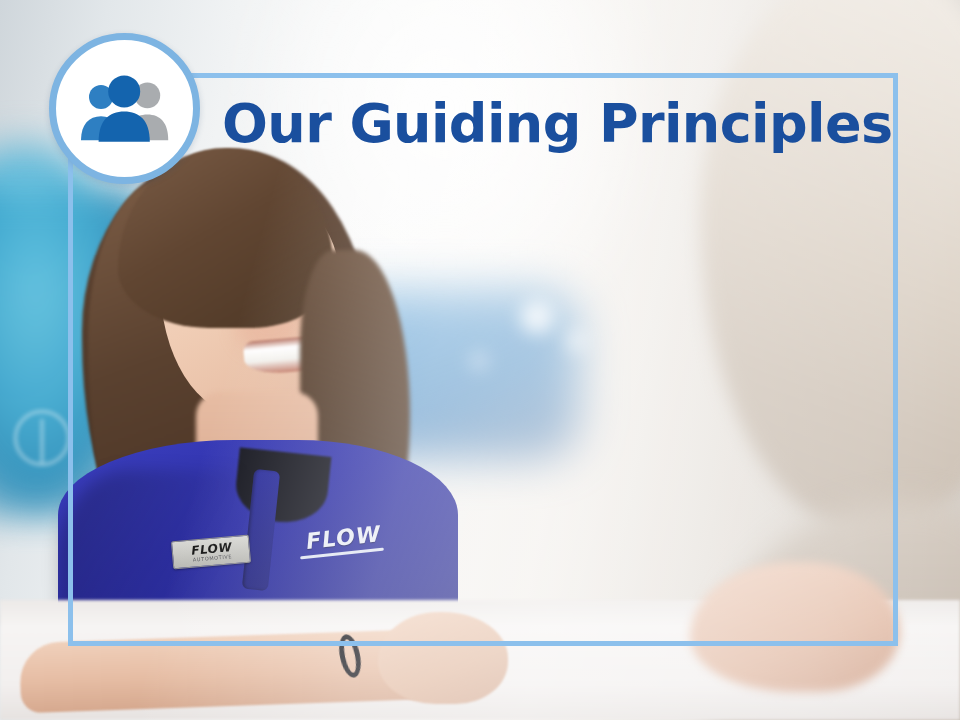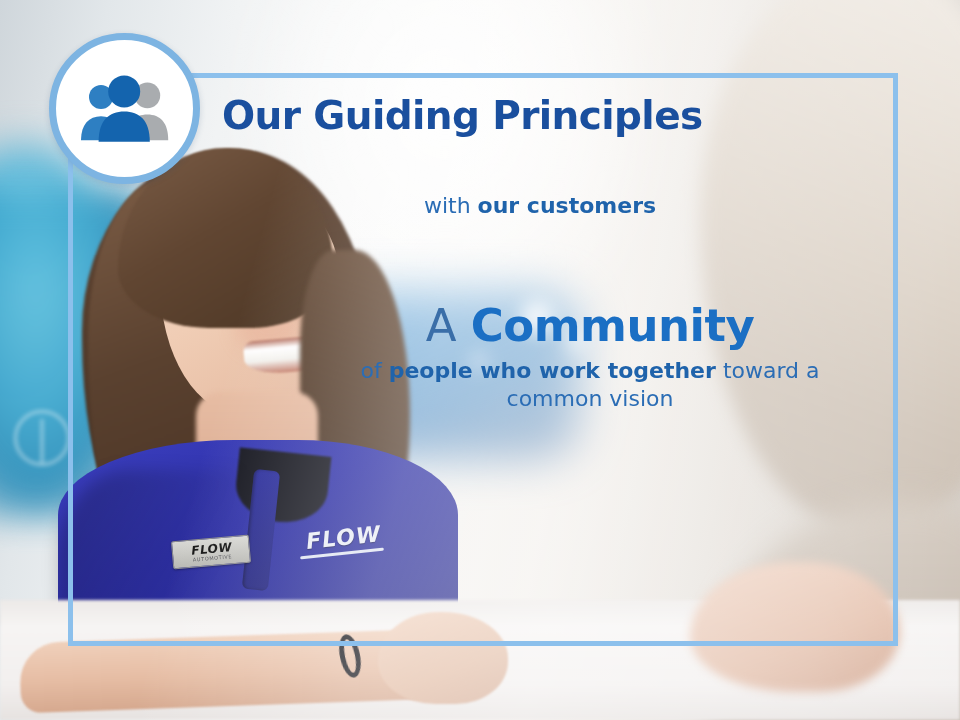--- a/index.html
+++ b/index.html
@@ -249,21 +249,21 @@
     box-shadow:0 2px 6px rgba(40,70,110,.18);
   }
   .icon-badge svg{ width:96px; height:70px; display:block; }
 
   
   .content{ position:absolute; inset:0; }
 
   .title{
     position:absolute; left:222px; top:96px;
     font-family:"DejaVu Sans", sans-serif;
-    font-weight:700; font-size:39px; line-height:1.02;
+    font-weight:700; font-size:54px; line-height:1.02;
     letter-spacing:-0.6px;
     color:#1a4f9e;
     white-space:nowrap;
   }
 
   .block{ position:absolute; text-align:center; }
 
   .head{
     font-family:"DejaVu Sans", sans-serif;
     font-size:45px; line-height:1.08; white-space:nowrap;
@@ -354,28 +354,20 @@
       <circle cx="59" cy="21" r="20" fill="#1464ae"></circle>
       <path d="M27 84 C27 57 40 46 59 46 C78 46 91 57 91 84 Z" fill="#1464ae"></path>
     </svg>
   </div>
 
   <div class="content">
 
     <div class="title">Our Guiding Principles</div>
 
     <div class="block" id="b1">
-      <div class="sub"><span>with </span><b>our customers</b></div>
     </div>
 
-    <div class="block" id="b2">
-      <div class="head">
-        <span class="art">A</span>
-        <span class="key">Community</span>
-      </div>
-      <div class="sub"><span>of </span><b>people who work together</b><span> toward a common vision</span></div>
-    </div>
 
     <div class="block" id="b3">
     </div>
 
   </div>
 </div>
 
 </body></html>

